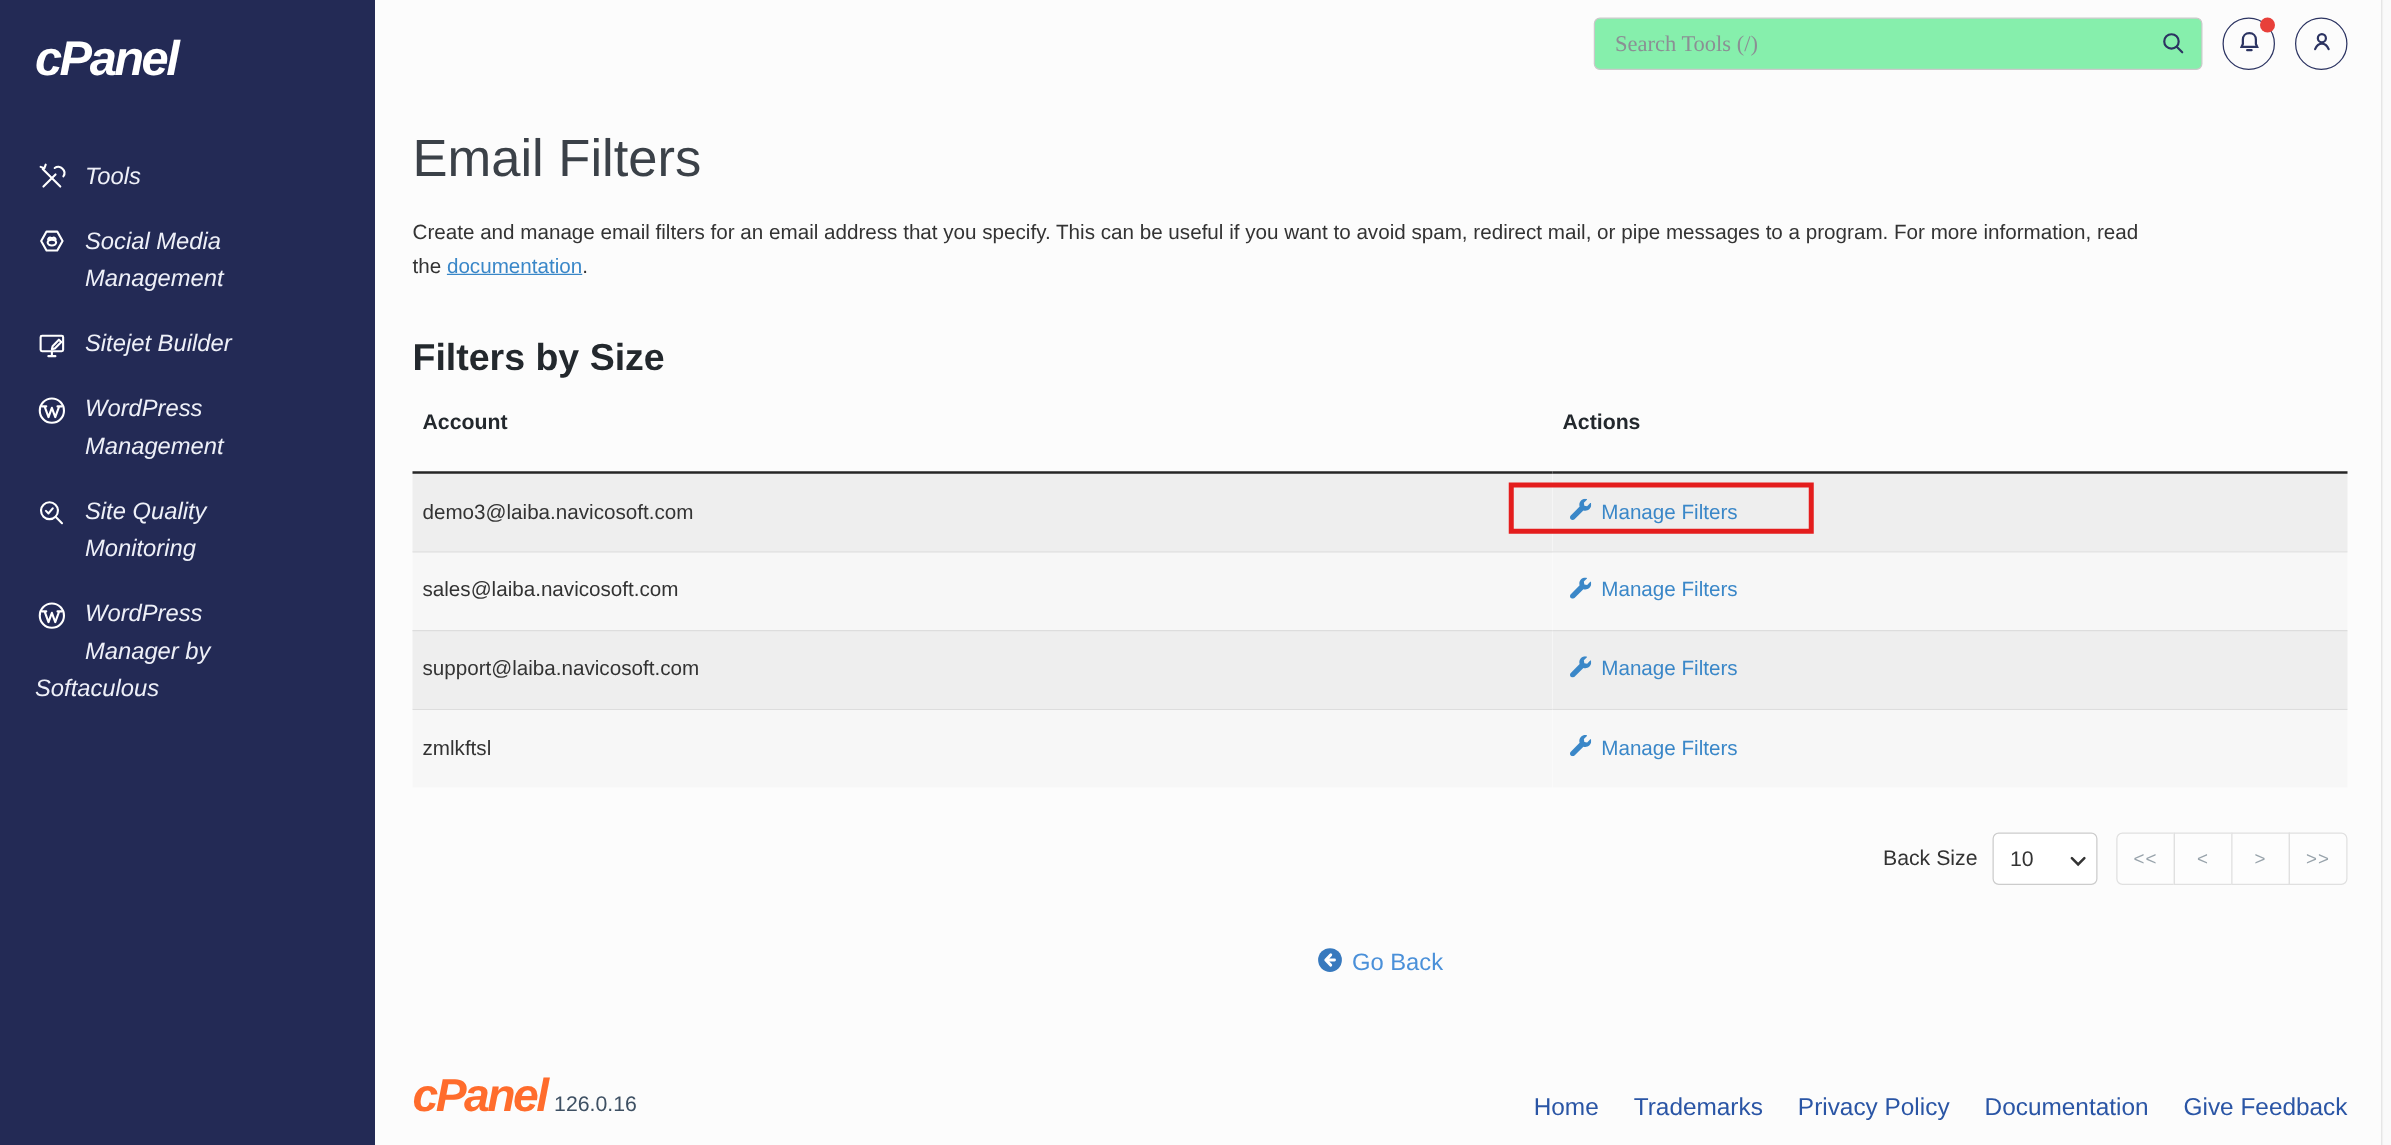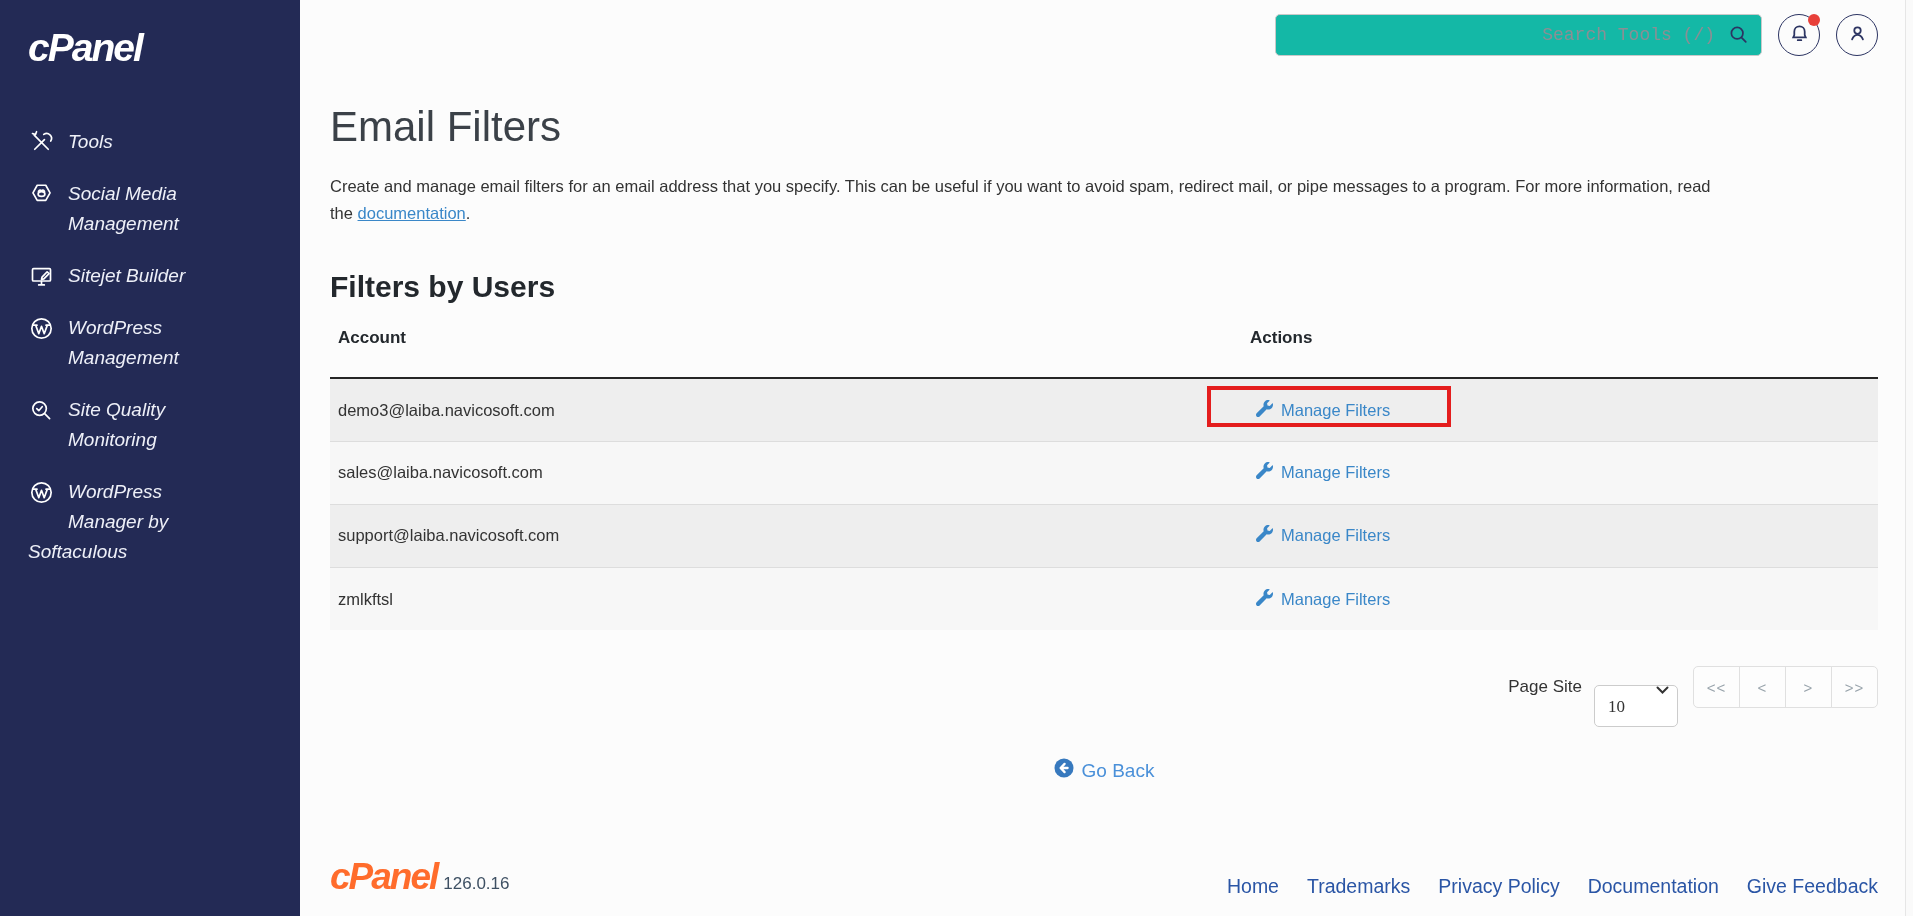--- a/index.html
+++ b/index.html
@@ -20,22 +20,22 @@
   .nav-label .line { display:block; }
   .nav-label .line.outdent { margin-left:-40px; }
 
   
   .main { margin-left:300px; height:916px; display:flex; flex-direction:column;
           background:#fcfcfc; }
   .topbar { height:70px; flex:0 0 70px; display:flex; align-items:center;
             justify-content:flex-end; gap:16px; padding-right:35px; }
   .search-wrap { position:relative; width:487px; height:42px; }
   .search-input { width:100%; height:100%; border:1px solid #c9c9c9; border-radius:5px;
-                  background:#14b8a6; padding:0 46px 0 16px; font-size:18px; color:#444;
-                  font-family:Liberation Mono, monospace;text-align:right; }
+                  background:#86efac; padding:0 46px 0 16px; font-size:18px; color:#444;
+                  font-family:Liberation Serif, serif; }
   .search-input::placeholder { color:#8b8f94; }
   .search-glyph { position:absolute; right:12px; top:10px; width:22px; height:22px; }
   .icon-btn { width:42px; height:42px; border-radius:50%; border:1.8px solid #2c3462;
               background:transparent; position:relative; display:flex; align-items:center;
               justify-content:center; cursor:pointer; }
   .icon-btn svg { width:25px; height:25px; }
   .notif-dot { position:absolute; top:-1px; right:-1px; width:12px; height:12px;
                border-radius:50%; background:var(--notification-red,#e8403a); }
 
   
@@ -71,21 +71,21 @@
                 border:4px solid var(--annotation-red,#e41d1d); pointer-events:none; }
 
   
   .pagination-row { margin-top:36px; display:flex; justify-content:flex-end;
                     align-items:center; }
   .page-size-label { font-size:17px; color:#333; margin-right:12px; }
   .select-wrap { position:relative; width:84px; height:42px; }
   .page-size-select { appearance:none; -webkit-appearance:none; width:100%; height:100%;
                       border:1px solid #ccc; border-radius:5px; background:#fff;
                       padding:0 26px 0 13px; font-size:17px; color:#333; cursor:pointer;
-                      font-family:Liberation Serif, serif;margin-top:19px; }
+                      font-family:Liberation Sans, sans-serif; }
   .select-chev { position:absolute; right:9px; top:15px; pointer-events:none; }
   .btn-group { display:flex; margin-left:15px; }
   .pg-btn { width:47px; height:42px; background:#fdfdfd; border:1px solid #e0e0e0;
             margin-left:-1px; color:#98a3ab; font-size:15px; letter-spacing:1px;
             cursor:pointer; font-family:"Liberation Sans",sans-serif; }
   .pg-btn:first-child { border-radius:5px 0 0 5px; margin-left:0; }
   .pg-btn:last-child  { border-radius:0 5px 5px 0; }
 
   
   .goback-row { margin-top:50px; text-align:center; }
@@ -230,21 +230,21 @@
 
   <div class="content">
 
     <h1 class="page-title">Email Filters</h1>
 
     <p class="desc">
       <span class="dline">Create and manage email filters for an email address that you specify. This can be useful if you want to avoid spam, redirect mail, or pipe messages to a program. For more information, read</span>
       <span class="dline"><span>the </span><a class="doc-link">documentation</a><span>.</span></span>
     </p>
 
-    <h2 class="section-title">Filters by Users</h2>
+    <h2 class="section-title">Filters by Size</h2>
 
 
     <table>
       <thead>
         <tr>
           <th class="col-account">Account</th>
           <th>Actions</th>
         </tr>
       </thead>
       <tbody>
@@ -290,21 +290,21 @@
                     <path d="M507.7 109.1c-2.2-9-13.5-12.1-20.1-5.5l-74.4 74.4-67.9-11.3-11.3-67.9 74.4-74.4c6.6-6.6 3.4-17.9-5.7-20.2C355.3-7.5 303.2 5.2 266.2 42.2c-39.6 39.6-50.6 97.1-34.1 147.2L18.7 402.8c-25 25-25 65.5 0 90.5s65.5 25 90.5 0l213.2-213.2c50.1 16.7 107.5 5.7 147.4-34.2 37-37.1 49.7-89.4 37.9-136.8z"></path>
                   </svg></span>
               <span>Manage Filters</span>
             </a>
           </td>
         </tr>
       </tbody>
     </table>
 
     <div class="pagination-row">
-      <span class="page-size-label">Page Site</span>
+      <span class="page-size-label">Back Size</span>
       <span class="select-wrap">
         <select class="page-size-select">
           <option>10</option>
         </select>
         <span class="select-chev">
           <svg width="13" height="9" viewBox="0 0 13 9" fill="none" stroke="#333" stroke-width="2" stroke-linecap="round">
               <path d="m1.5 1.5 5 5 5-5"></path>
             </svg>
         </span>
       </span>

